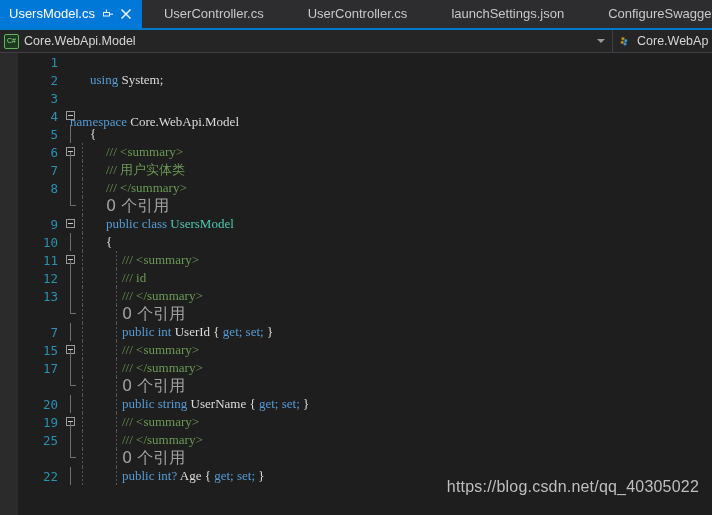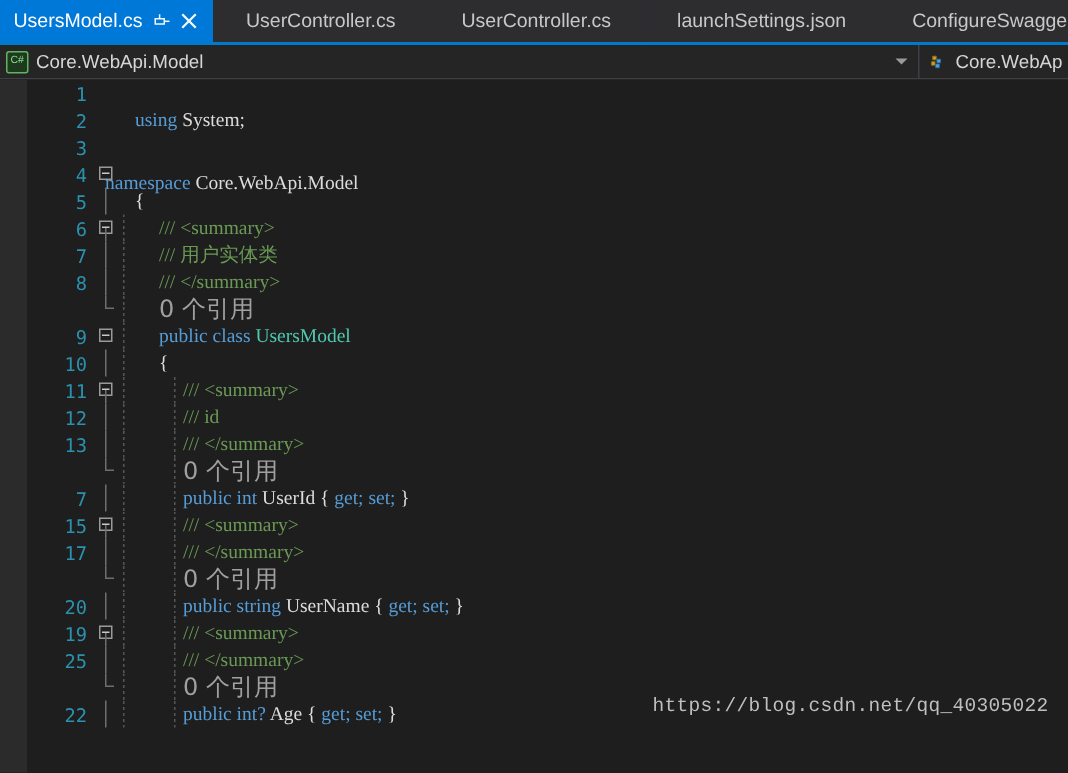--- a/index.html
+++ b/index.html
@@ -103,22 +103,22 @@
   .kw{color:#569CD6;}
   .plain{color:#DCDCDC;}
   .cmt{color:#6A9955;}
   .type{color:#4EC9B0;}
   .lens{color:#A0A0A0;font-family:"DejaVu Sans",sans-serif;font-size:16px;}
   .caret{display:inline-block;width:1px;height:13px;background:#DCDCDC;
          vertical-align:-2px;margin-left:0px;}
 
   
   .watermark{
-    position:absolute;right:13px;bottom:40px;
-    font-size:13px;color:#BFBFBF;font-family:Liberation Mono, monospace;
+    position:absolute;right:13px;bottom:22px;
+    font-size:16px;color:#BFBFBF;font-family:Liberation Sans, sans-serif;
     letter-spacing:.2px;
   }
 </style>
 </head>
 <body>
 
 <div class="vs-window">
 
   <div class="tabbar" id="tabbar">
       <div class="tab active">

